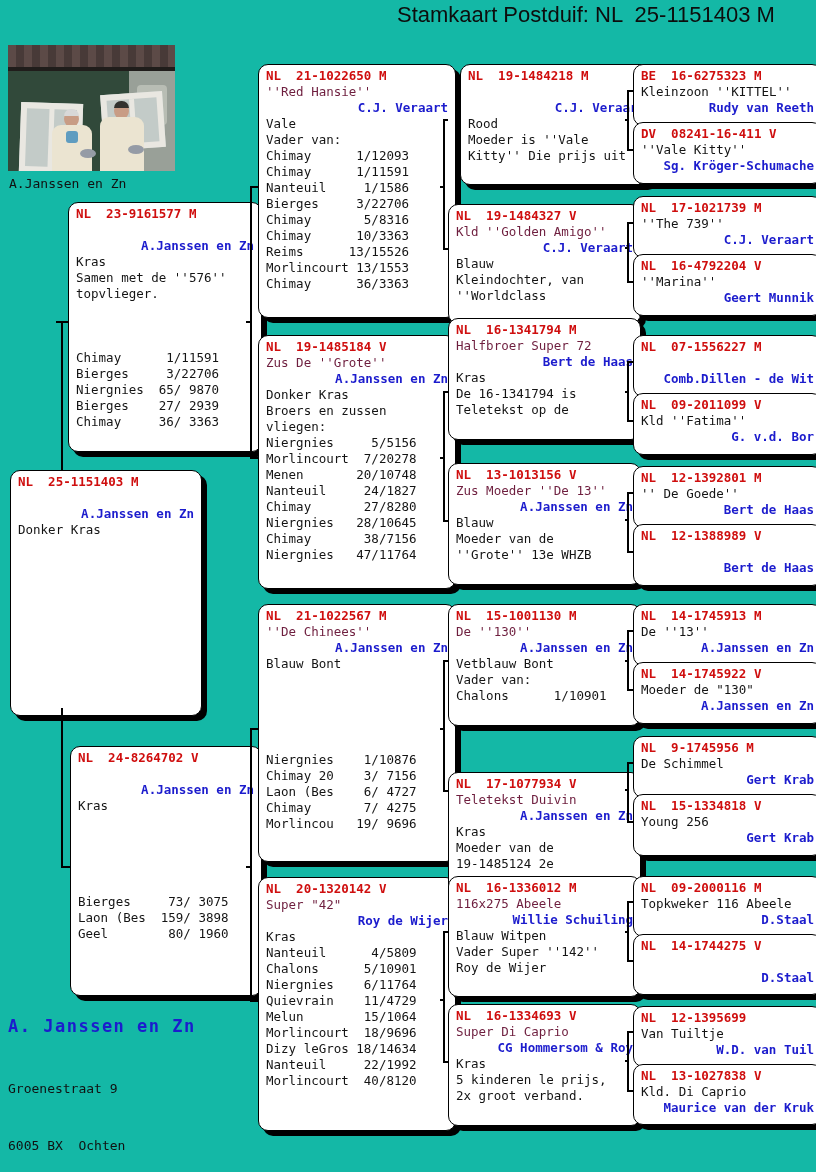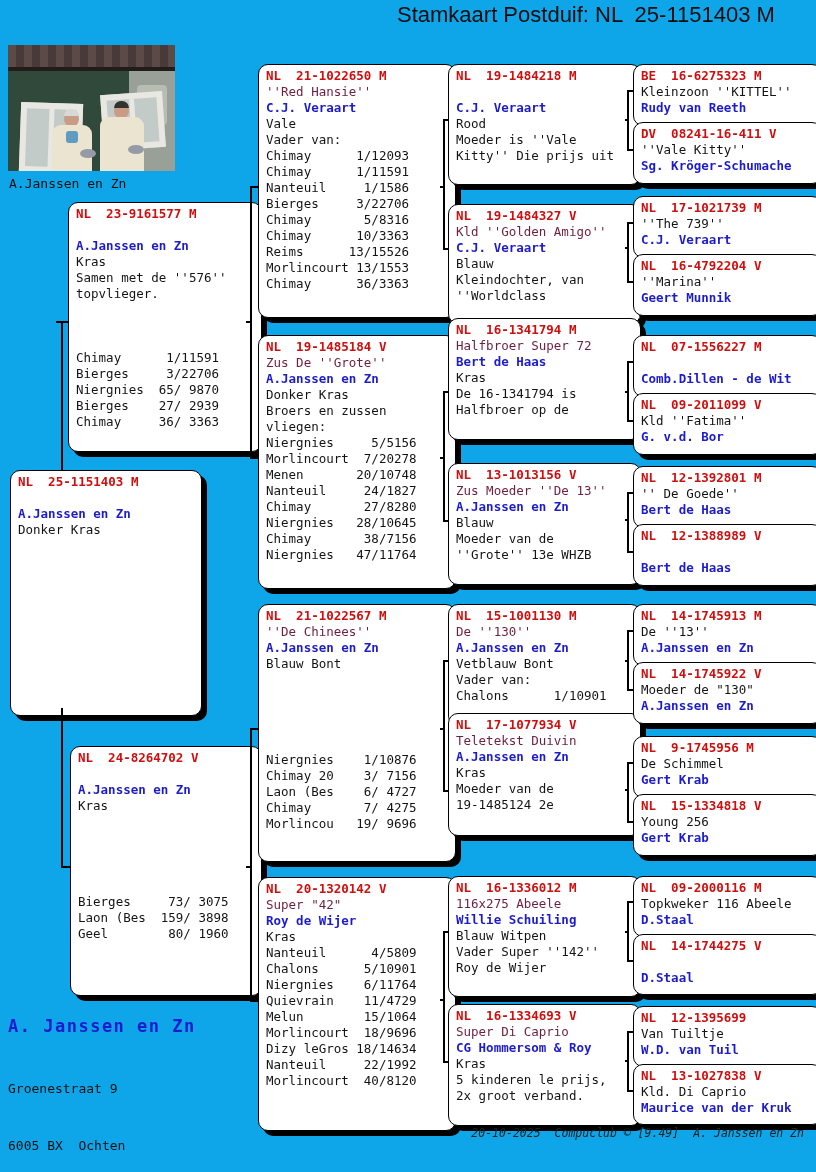--- a/index.html
+++ b/index.html
@@ -1,34 +1,34 @@
 <!DOCTYPE html>
 <html style="--ring: #cf0e0e; --name: #1c1ccd; --nick: #6e1e3e;"><head>
 <meta charset="utf-8">
 <style>
   html,body { margin:0; padding:0; background:#ffffff; }
   #page {
-    position:relative; width:816px; height:1172px; background:#0ea5e9;
+    position:relative; width:816px; height:1172px; background:#14b8a6;
     font-family:"DejaVu Sans Mono", monospace; overflow:hidden;
   }
   .title {
     position:absolute; left:397px; top:2px; margin:0;
     font:22px "Liberation Sans", sans-serif; color:#0d0d0d; font-weight:400;
     white-space:pre;
   }
   
   .box {
     position:absolute; background:#fff; border:1.6px solid #000;
     border-radius:10px; box-shadow:5px 5px 0 #000;
     padding:3px 7px; white-space:pre; overflow:hidden;
     font-size:12.5px; line-height:16px;
   }
   .ln { height:16px; }
   .r { color:var(--ring,#cf0e0e); font-weight:bold; }
-  .n { color:var(--name,#1c1ccd); font-weight:bold; }
+  .n { color:var(--name,#1c1ccd); font-weight:bold;text-align:right; }
   .k { color:var(--nick,#6e1e3e); }
   .t { color:#141414; }
   .cn { position:absolute; background:#000; }
   
   .photo { position:absolute; left:8px; top:45px; width:167px; height:126px; overflow:hidden; background:#31493a; }
   .roof { position:absolute; left:0; top:0; width:100%; height:22px;
     background:repeating-linear-gradient(90deg,#5c4a47 0 8px,#483a38 8px 16px);
     border-bottom:4px solid #201d1b; }
   .junk { position:absolute; right:0; top:26px; width:46px; height:100px; background:#99a098; }
   .junk2 { position:absolute; right:8px; top:40px; width:30px; height:40px; background:#b8bdb4; border-radius:4px; }
@@ -86,26 +86,26 @@
   <div class="box" style="left:10px;top:470px;width:176px;height:238px"><div class="ln r">NL  25-1151403 M</div><div class="ln t">&nbsp;</div><div class="ln n">A.Janssen en Zn</div><div class="ln t">Donker Kras</div></div>
 
   <div class="box" style="left:68px;top:202px;width:178px;height:242px"><div class="ln r">NL  23-9161577 M</div><div class="ln t">&nbsp;</div><div class="ln n">A.Janssen en Zn</div><div class="ln t">Kras</div><div class="ln t">Samen met de ''576''</div><div class="ln t">topvlieger.</div><div class="ln t">&nbsp;</div><div class="ln t">&nbsp;</div><div class="ln t">&nbsp;</div><div class="ln t">Chimay      1/11591</div><div class="ln t">Bierges     3/22706</div><div class="ln t">Niergnies  65/ 9870</div><div class="ln t">Bierges    27/ 2939</div><div class="ln t">Chimay     36/ 3363</div></div>
   <div class="box" style="left:70px;top:746px;width:176px;height:242px"><div class="ln r">NL  24-8264702 V</div><div class="ln t">&nbsp;</div><div class="ln n">A.Janssen en Zn</div><div class="ln t">Kras</div><div class="ln t">&nbsp;</div><div class="ln t">&nbsp;</div><div class="ln t">&nbsp;</div><div class="ln t">&nbsp;</div><div class="ln t">&nbsp;</div><div class="ln t">Bierges     73/ 3075</div><div class="ln t">Laon (Bes  159/ 3898</div><div class="ln t">Geel        80/ 1960</div></div>
 
   <div class="box" style="left:258px;top:64px;width:182px;height:246px"><div class="ln r">NL  21-1022650 M</div><div class="ln k">''Red Hansie''</div><div class="ln n">C.J. Veraart</div><div class="ln t">Vale</div><div class="ln t">Vader van:</div><div class="ln t">Chimay      1/12093</div><div class="ln t">Chimay      1/11591</div><div class="ln t">Nanteuil     1/1586</div><div class="ln t">Bierges     3/22706</div><div class="ln t">Chimay       5/8316</div><div class="ln t">Chimay      10/3363</div><div class="ln t">Reims      13/15526</div><div class="ln t">Morlincourt 13/1553</div><div class="ln t">Chimay      36/3363</div></div>
   <div class="box" style="left:258px;top:335px;width:182px;height:246px"><div class="ln r">NL  19-1485184 V</div><div class="ln k">Zus De ''Grote''</div><div class="ln n">A.Janssen en Zn</div><div class="ln t">Donker Kras</div><div class="ln t">Broers en zussen</div><div class="ln t">vliegen:</div><div class="ln t">Niergnies     5/5156</div><div class="ln t">Morlincourt  7/20278</div><div class="ln t">Menen       20/10748</div><div class="ln t">Nanteuil     24/1827</div><div class="ln t">Chimay       27/8280</div><div class="ln t">Niergnies   28/10645</div><div class="ln t">Chimay       38/7156</div><div class="ln t">Niergnies   47/11764</div></div>
   <div class="box" style="left:258px;top:604px;width:182px;height:250px"><div class="ln r">NL  21-1022567 M</div><div class="ln k">''De Chinees''</div><div class="ln n">A.Janssen en Zn</div><div class="ln t">Blauw Bont</div><div class="ln t">&nbsp;</div><div class="ln t">&nbsp;</div><div class="ln t">&nbsp;</div><div class="ln t">&nbsp;</div><div class="ln t">&nbsp;</div><div class="ln t">Niergnies    1/10876</div><div class="ln t">Chimay 20    3/ 7156</div><div class="ln t">Laon (Bes    6/ 4727</div><div class="ln t">Chimay       7/ 4275</div><div class="ln t">Morlincou   19/ 9696</div></div>
   <div class="box" style="left:258px;top:877px;width:182px;height:246px"><div class="ln r">NL  20-1320142 V</div><div class="ln k">Super "42"</div><div class="ln n">Roy de Wijer</div><div class="ln t">Kras</div><div class="ln t">Nanteuil      4/5809</div><div class="ln t">Chalons      5/10901</div><div class="ln t">Niergnies    6/11764</div><div class="ln t">Quievrain    11/4729</div><div class="ln t">Melun        15/1064</div><div class="ln t">Morlincourt  18/9696</div><div class="ln t">Dizy leGros 18/14634</div><div class="ln t">Nanteuil     22/1992</div><div class="ln t">Morlincourt  40/8120</div></div>
 
-  <div class="box" style="left:448px;top:64px;width:177px;height:113px"><div class="ln r">NL  19-1484218 M</div><div class="ln t">&nbsp;</div><div class="ln n">C.J. Veraart</div><div class="ln t">Rood</div><div class="ln t">Moeder is ''Vale</div><div class="ln t">Kitty'' Die prijs uit</div></div>
+  <div class="box" style="left:460px;top:64px;width:177px;height:113px"><div class="ln r">NL  19-1484218 M</div><div class="ln t">&nbsp;</div><div class="ln n">C.J. Veraart</div><div class="ln t">Rood</div><div class="ln t">Moeder is ''Vale</div><div class="ln t">Kitty'' Die prijs uit</div></div>
   <div class="box" style="left:448px;top:204px;width:177px;height:112px"><div class="ln r">NL  19-1484327 V</div><div class="ln k">Kld ''Golden Amigo''</div><div class="ln n">C.J. Veraart</div><div class="ln t">Blauw</div><div class="ln t">Kleindochter, van</div><div class="ln t">''Worldclass</div></div>
-  <div class="box" style="left:448px;top:318px;width:177px;height:114px"><div class="ln r">NL  16-1341794 M</div><div class="ln k">Halfbroer Super 72</div><div class="ln n">Bert de Haas</div><div class="ln t">Kras</div><div class="ln t">De 16-1341794 is</div><div class="ln t">Halfbroer op de</div></div>
+  <div class="box" style="left:448px;top:318px;width:177px;height:114px"><div class="ln r">NL  16-1341794 M</div><div class="ln k">Halfbroer Super 72</div><div class="ln n">Bert de Haas</div><div class="ln t">Kras</div><div class="ln t">De 16-1341794 is</div><div class="ln t">Teletekst op de</div></div>
   <div class="box" style="left:448px;top:463px;width:177px;height:114px"><div class="ln r">NL  13-1013156 V</div><div class="ln k">Zus Moeder ''De 13''</div><div class="ln n">A.Janssen en Zn</div><div class="ln t">Blauw</div><div class="ln t">Moeder van de</div><div class="ln t">''Grote'' 13e WHZB</div></div>
   <div class="box" style="left:448px;top:604px;width:177px;height:114px"><div class="ln r">NL  15-1001130 M</div><div class="ln k">De ''130''</div><div class="ln n">A.Janssen en Zn</div><div class="ln t">Vetblauw Bont</div><div class="ln t">Vader van:</div><div class="ln t">Chalons      1/10901</div></div>
-  <div class="box" style="left:448px;top:713px;width:177px;height:115px"><div class="ln r">NL  17-1077934 V</div><div class="ln k">Teletekst Duivin</div><div class="ln n">A.Janssen en Zn</div><div class="ln t">Kras</div><div class="ln t">Moeder van de</div><div class="ln t">19-1485124 2e</div></div>
+  <div class="box" style="left:448px;top:772px;width:177px;height:115px"><div class="ln r">NL  17-1077934 V</div><div class="ln k">Teletekst Duivin</div><div class="ln n">A.Janssen en Zn</div><div class="ln t">Kras</div><div class="ln t">Moeder van de</div><div class="ln t">19-1485124 2e</div></div>
   <div class="box" style="left:448px;top:876px;width:177px;height:113px"><div class="ln r">NL  16-1336012 M</div><div class="ln k">116x275 Abeele</div><div class="ln n">Willie Schuiling</div><div class="ln t">Blauw Witpen</div><div class="ln t">Vader Super ''142''</div><div class="ln t">Roy de Wijer</div></div>
   <div class="box" style="left:448px;top:1004px;width:177px;height:114px"><div class="ln r">NL  16-1334693 V</div><div class="ln k">Super Di Caprio</div><div class="ln n">CG Hommersom &amp; Roy</div><div class="ln t">Kras</div><div class="ln t">5 kinderen le prijs,</div><div class="ln t">2x groot verband.</div></div>
 
   <div class="box" style="left:633px;top:64px;width:173px;height:54px"><div class="ln r">BE  16-6275323 M</div><div class="ln t">Kleinzoon ''KITTEL''</div><div class="ln n">Rudy van Reeth</div></div>
   <div class="box" style="left:633px;top:122px;width:173px;height:54px"><div class="ln r">DV  08241-16-411 V</div><div class="ln t">''Vale Kitty''</div><div class="ln n">Sg. Kröger-Schumache</div></div>
   <div class="box" style="left:633px;top:196px;width:173px;height:54px"><div class="ln r">NL  17-1021739 M</div><div class="ln t">''The 739''</div><div class="ln n">C.J. Veraart</div></div>
   <div class="box" style="left:633px;top:254px;width:173px;height:54px"><div class="ln r">NL  16-4792204 V</div><div class="ln t">''Marina''</div><div class="ln n">Geert Munnik</div></div>
   <div class="box" style="left:633px;top:335px;width:173px;height:54px"><div class="ln r">NL  07-1556227 M</div><div class="ln t">&nbsp;</div><div class="ln n">Comb.Dillen - de Wit</div></div>
   <div class="box" style="left:633px;top:393px;width:173px;height:54px"><div class="ln r">NL  09-2011099 V</div><div class="ln t">Kld ''Fatima''</div><div class="ln n">G. v.d. Bor</div></div>
   <div class="box" style="left:633px;top:466px;width:173px;height:54px"><div class="ln r">NL  12-1392801 M</div><div class="ln t">'' De Goede''</div><div class="ln n">Bert de Haas</div></div>
@@ -183,15 +183,14 @@
     </div>
 
   <div class="contact-name">A. Janssen en Zn</div>
   <div class="contact-lines">
     <div>Groenestraat 9</div>
     <div>6005 BX  Ochten</div>
     
     
   </div>
 
-  <div class="footer"><span style="margin-left:0">20-10-2025</span><span>Compuclub © [9.49]</span><span>A. Janssen en Zn</span></div>
 
 </div>
 
 </body></html>

